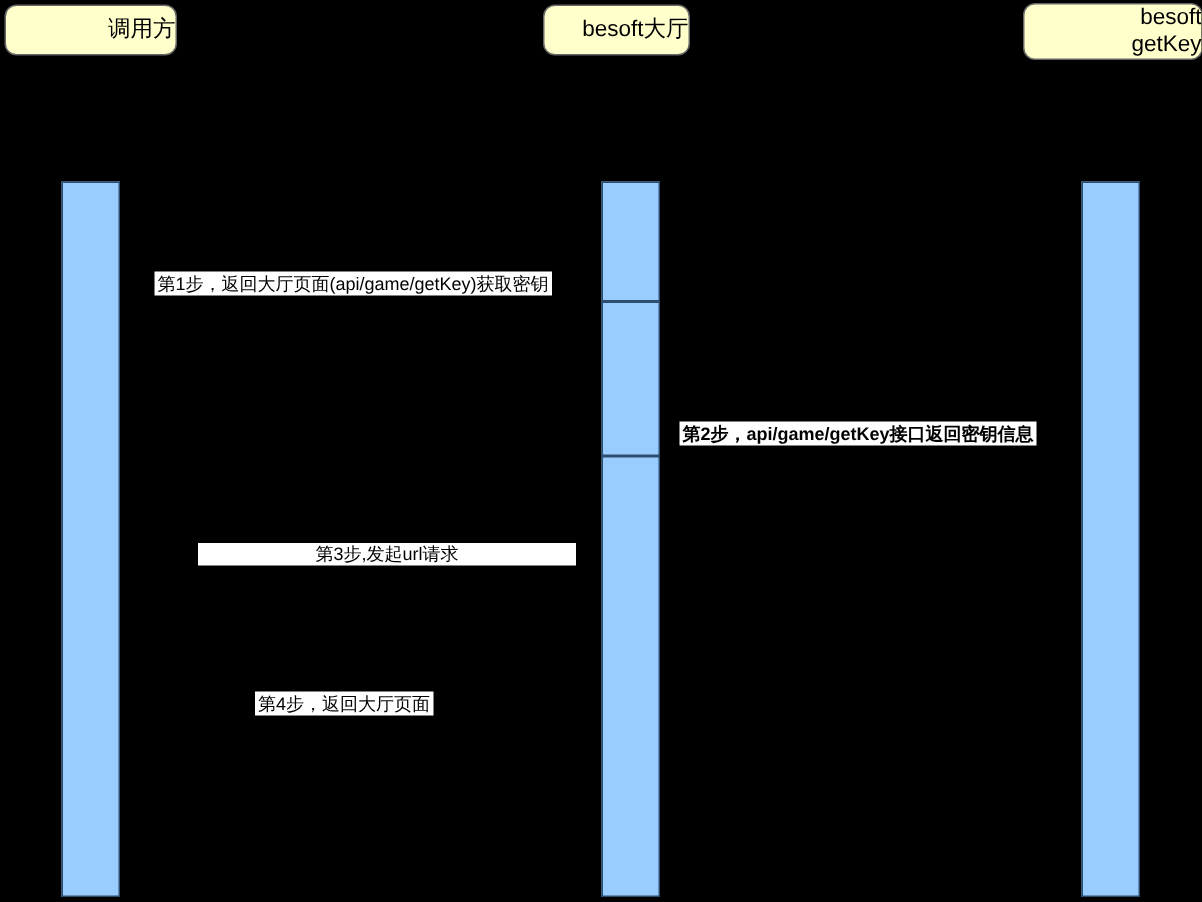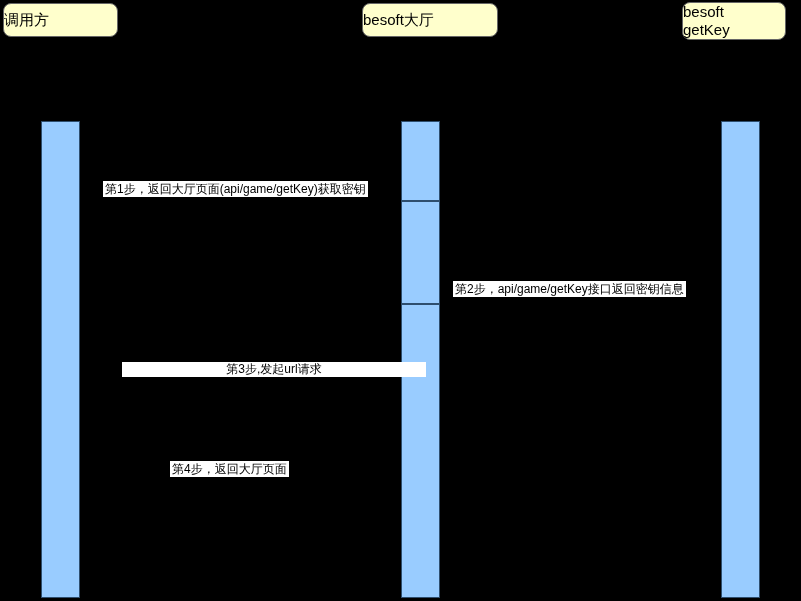--- a/index.html
+++ b/index.html
@@ -23,28 +23,28 @@
   }
   .actor {
     position: absolute;
     background: var(--actor-fill);
     border: 1px solid var(--actor-border);
     border-radius: 8px;
     color: #000;
     font-size: 15px;
     display: flex;
     flex-direction: column;
-    align-items: flex-start;
+    align-items: flex-end;
     justify-content: center;
     line-height: 18px;
     text-align: center;
   }
   .actor-caller { left: 3px; top: 3px; width: 115px; height: 34px; }
-  .actor-hall   { left: 362px; top: 3px; width: 136px; height: 34px; }
-  .actor-webapi { left: 682px; top: 2px; width: 104px; height: 38px; }
+  .actor-hall   { left: 362px; top: 3px; width: 98px; height: 34px; }
+  .actor-webapi { left: 682px; top: 2px; width: 120px; height: 38px; }
   .activation {
     position: absolute;
     top: 121px;
     width: 39px;
     height: 477px;
     background: var(--activation-fill);
     border: 1px solid var(--activation-border);
   }
   .activation-caller { left: 41px; }
   .activation-hall   { left: 401px; }
@@ -61,23 +61,23 @@
   .msg-label {
     position: absolute;
     background: var(--label-bg);
     color: var(--label-text);
     font-size: 12px;
     line-height: 16px;
     padding: 0 2px;
     white-space: nowrap;
   }
   .msg-1 { left: 103px; top: 181px; }
-  .msg-2 { left: 453px; top: 281px; }
+  .msg-2 { left: 453px; top: 281px; font-weight: bold; }
   .msg-3 {
-    left: 122px; top: 362px; width: 304px;
+    left: 132px; top: 362px; width: 252px;
     text-align: center; white-space: normal; line-height: 15px;
   }
   .msg-4 { left: 170px; top: 461px; }
 </style>
 </head>
 <body>
 
 <div class="actor actor-caller">
   <span>调用方</span>
 </div>

